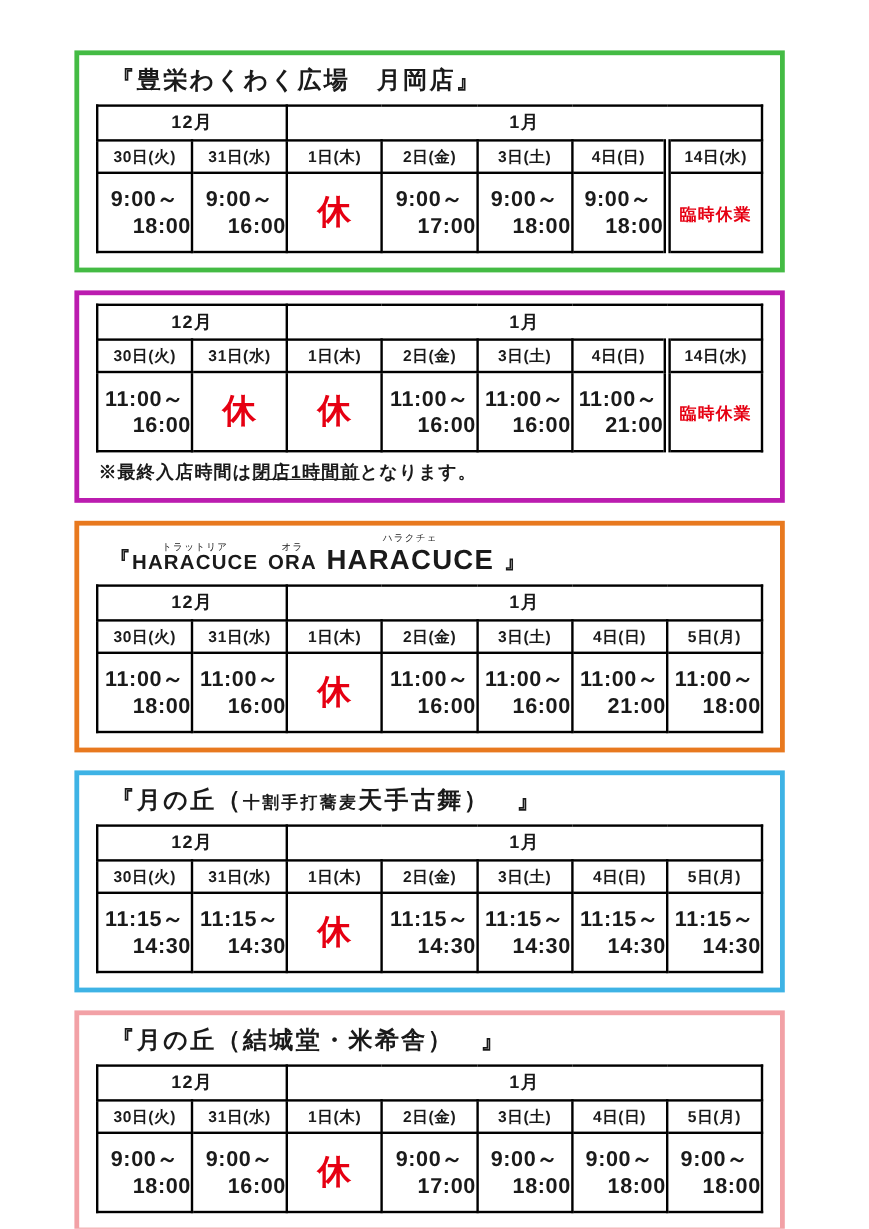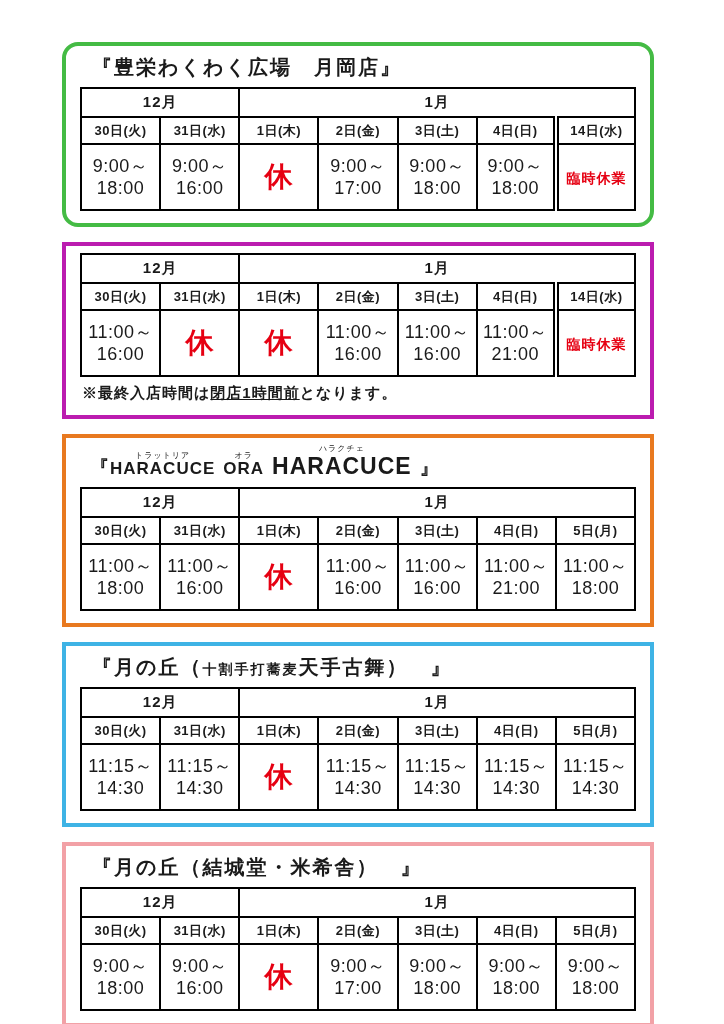--- a/index.html
+++ b/index.html
@@ -50,35 +50,35 @@
   }
   .hours-table td {
     border: 2px solid #000;
     text-align: center;
     vertical-align: middle;
     padding: 0;
   }
   .month-row td { height: 27px; font-size: 15px; font-weight: bold; letter-spacing: 1px; }
   .date-row td  { height: 25px; font-size: 13px; font-weight: bold; letter-spacing: 0.5px; }
   .hours-row td { height: 64px; font-size: 18px; letter-spacing: 0.5px; }
-  .open-time  { display: block; font-weight: normal;  line-height: 1.25; }
-  .close-time { display: block; font-weight: normal; line-height: 1.25; }
+  .open-time  { display: block; font-weight: bold;  line-height: 1.25; }
+  .close-time { display: block; font-weight: bold; line-height: 1.25; text-align: right; }
   .closed-mark   { color: #e60012; font-size: 28px; font-weight: bold; }
   .special-label { color: #e60012; font-size: 14px; font-weight: bold; letter-spacing: 1px; text-align: right; }
   .dbl { border-left: 6px double #000 !important; }
 
   .note { margin: 7px 0 0 2px; font-size: 15px; font-weight: bold; letter-spacing: 1px; }
   .note .u { text-decoration: underline; margin-top: 43px; }
 </style>
 </head>
 <body>
 
 <div class="page">
 
-  <section class="shop" style="border-color: rgb(68, 187, 68); border-radius: 16px;">
+  <section class="shop" style="border-color: rgb(68, 187, 68);">
     <h2 class="shop-title">『豊栄わくわく広場　月岡店』</h2>
     <table class="hours-table">
       <tbody>
           <tr class="month-row">
         <td colspan="2">12月</td>
         <td colspan="5">1月</td>
       </tr>
       <tr class="date-row">
         <td>30日(火)</td>
         <td>31日(水)</td>

